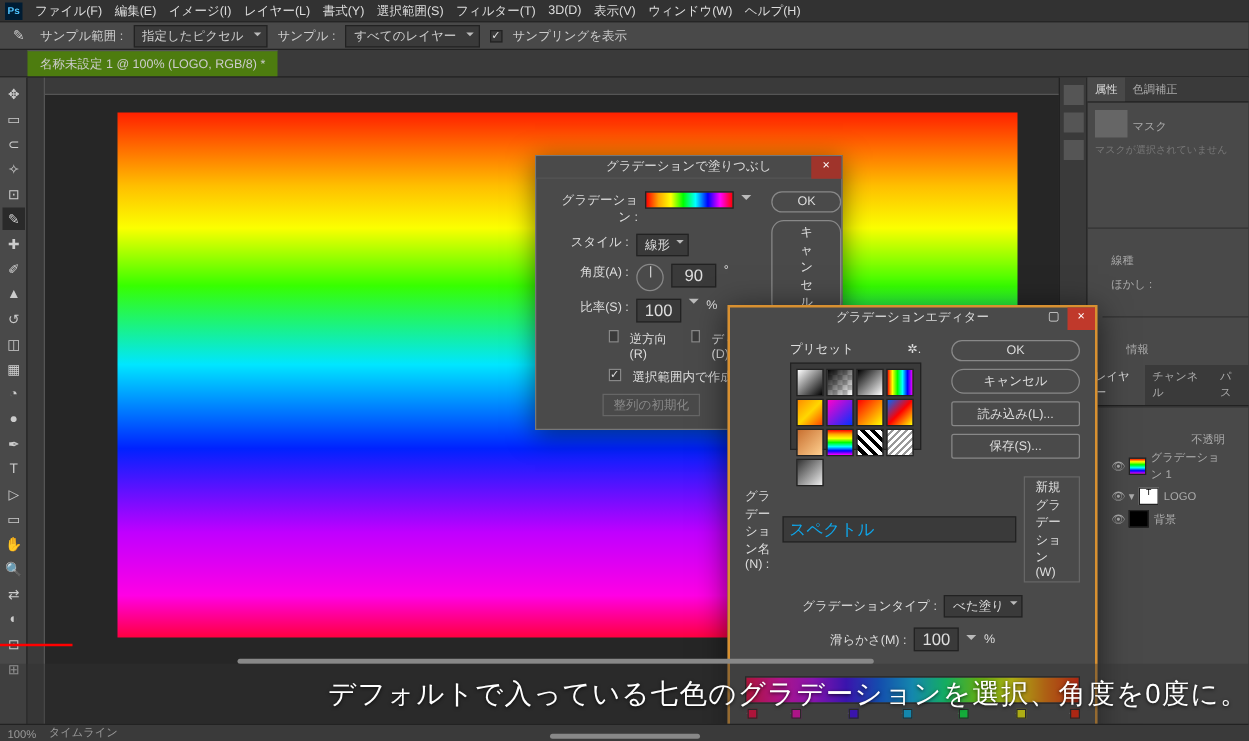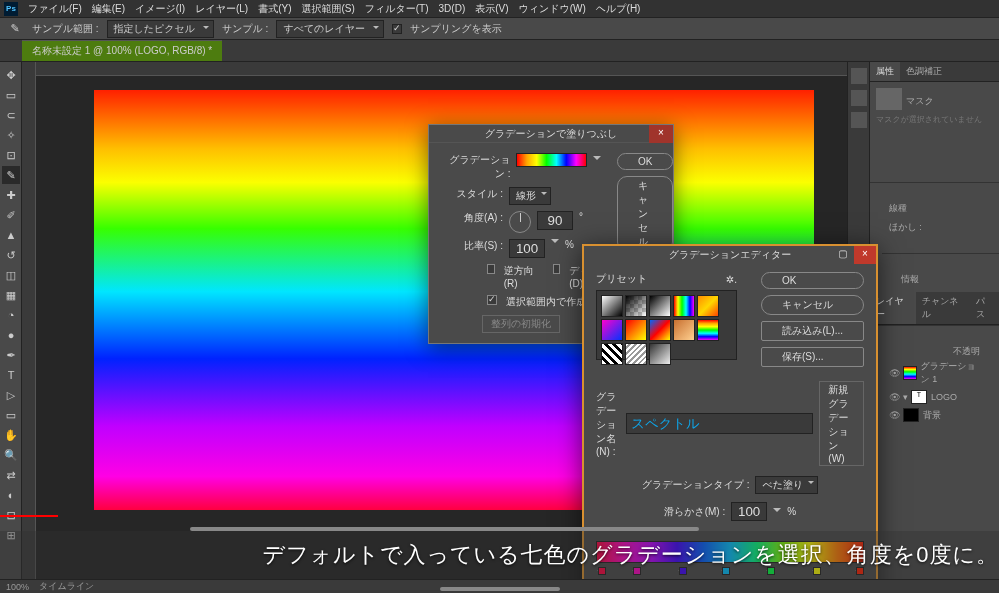--- a/index.html
+++ b/index.html
@@ -50,21 +50,21 @@
 .dialog-title { height: 18px; background: #4a4a4a; text-align: center; line-height: 18px; border-bottom: 1px solid #555; position: relative; }
 .dlg-close { position: absolute; right: 0; top: 0; width: 24px; height: 18px; background: #a0342b; color: #fff; text-align: center; line-height: 16px; cursor: pointer; }
 .dlg-body { padding: 10px 12px; display: flex; gap: 16px; }
 .dlg-col { display: flex; flex-direction: column; gap: 6px; }
 .dlg-row { display: flex; align-items: flex-start; gap: 6px; }
 .dlg-row label { min-width: 62px; text-align: right; }
 .grad-preview { width: 78px; height: 14px; background: linear-gradient(to right, red, orange, yellow, lime, cyan, blue, magenta, red); border: 1px solid #222; }
 .dd2 { background: #3a3a3a; border: 1px solid #222; padding: 1px 14px 1px 6px; position: relative; min-width: 40px; }
 .dd2::after { content: ""; position: absolute; right: 3px; top: 4px; border: 3px solid transparent; border-top-color: #bbb; }
 .num-input { width: 36px; background: #3a3a3a; border: 1px solid #222; color: #ddd; padding: 1px 3px; text-align: center; }
-.btn { background: #4a4a4a; border: 1px solid #888; border-radius: 10px; padding: 2px 20px; cursor: pointer; }
+.btn { background: #4a4a4a; border: 1px solid #888; border-radius: 10px; padding: 2px 20px; cursor: pointer; text-align: center; }
 .dial { width: 22px; height: 22px; border: 1px solid #888; border-radius: 50%; position: relative; }
 .dial::after { content: ""; position: absolute; width: 1px; height: 9px; background: #ccc; left: 50%; top: 1px; }
 .chk2 { width: 10px; height: 10px; background: #3a3a3a; border: 1px solid #888; display: inline-block; margin-right: 3px; position: relative; }
 .chk2.on::after { content: "✓"; position: absolute; top: -2px; left: 0; font-size: 9px; color: #ddd; }
 
 
 .dialog2 { position: absolute; background: #4a4a4a; border: 2px solid #d89030; box-shadow: 0 4px 24px rgba(0,0,0,.6); font-size: 10px; color: #ddd; }
 .dlg2-title { height: 18px; text-align: center; line-height: 18px; position: relative; }
 .dlg2-close { position: absolute; right: 0; top: 0; width: 22px; height: 18px; background: #c0392b; color: #fff; text-align: center; line-height: 16px; cursor: pointer; }
 .dlg2-min { position: absolute; right: 22px; top: 0; width: 22px; height: 18px; text-align: center; line-height: 16px; cursor: pointer; }
@@ -82,21 +82,21 @@
 .p7 { background: linear-gradient(135deg, #f00, #ff0); }
 .p8 { background: linear-gradient(135deg, #06f, #f00, #ff0); }
 .p9 { background: linear-gradient(135deg, #c87030, #ffd090); }
 .p10 { background: linear-gradient(to bottom, red, orange, yellow, lime, cyan, blue, magenta); }
 .p11 { background: repeating-linear-gradient(45deg, #fff 0 3px, #000 3px 6px); }
 .p12 { background: repeating-linear-gradient(135deg, #fff 0 2px, #999 2px 4px); }
 .p13 { background: linear-gradient(135deg, #333, #eee); }
 
 .dlg2-right { display: flex; flex-direction: column; gap: 6px; padding: 8px 12px; }
 .dlg2-main { display: flex; }
-.dlg2-left { flex: 1; }
+.dlg2-left { flex: 1; padding-left: 36px; }
 
 .name-row { padding: 6px 12px; display: flex; align-items: center; gap: 6px; }
 .name-input { flex: 1; background: #3a3a3a; border: 1px solid #222; padding: 2px 4px; color: #0ea5e9; }
 .type-row, .smooth-row { padding: 4px 12px; display: flex; align-items: center; gap: 6px; justify-content: center; }
 
 .grad-bar-area { padding: 8px 12px; }
 .grad-bar-top { height: 8px; position: relative; }
 .grad-bar { height: 22px; background: linear-gradient(to right, #ff0040, #ff00c0, #c000ff, #4000ff, #0060ff, #00c0ff, #00ff80, #80ff00, #ffff00, #ff8000, #ff2000); border: 1px solid #222; }
 .grad-bar-bottom { height: 12px; position: relative; }
 .stop { position: absolute; width: 8px; height: 10px; top: 0; transform: translateX(-50%); cursor: pointer; }

